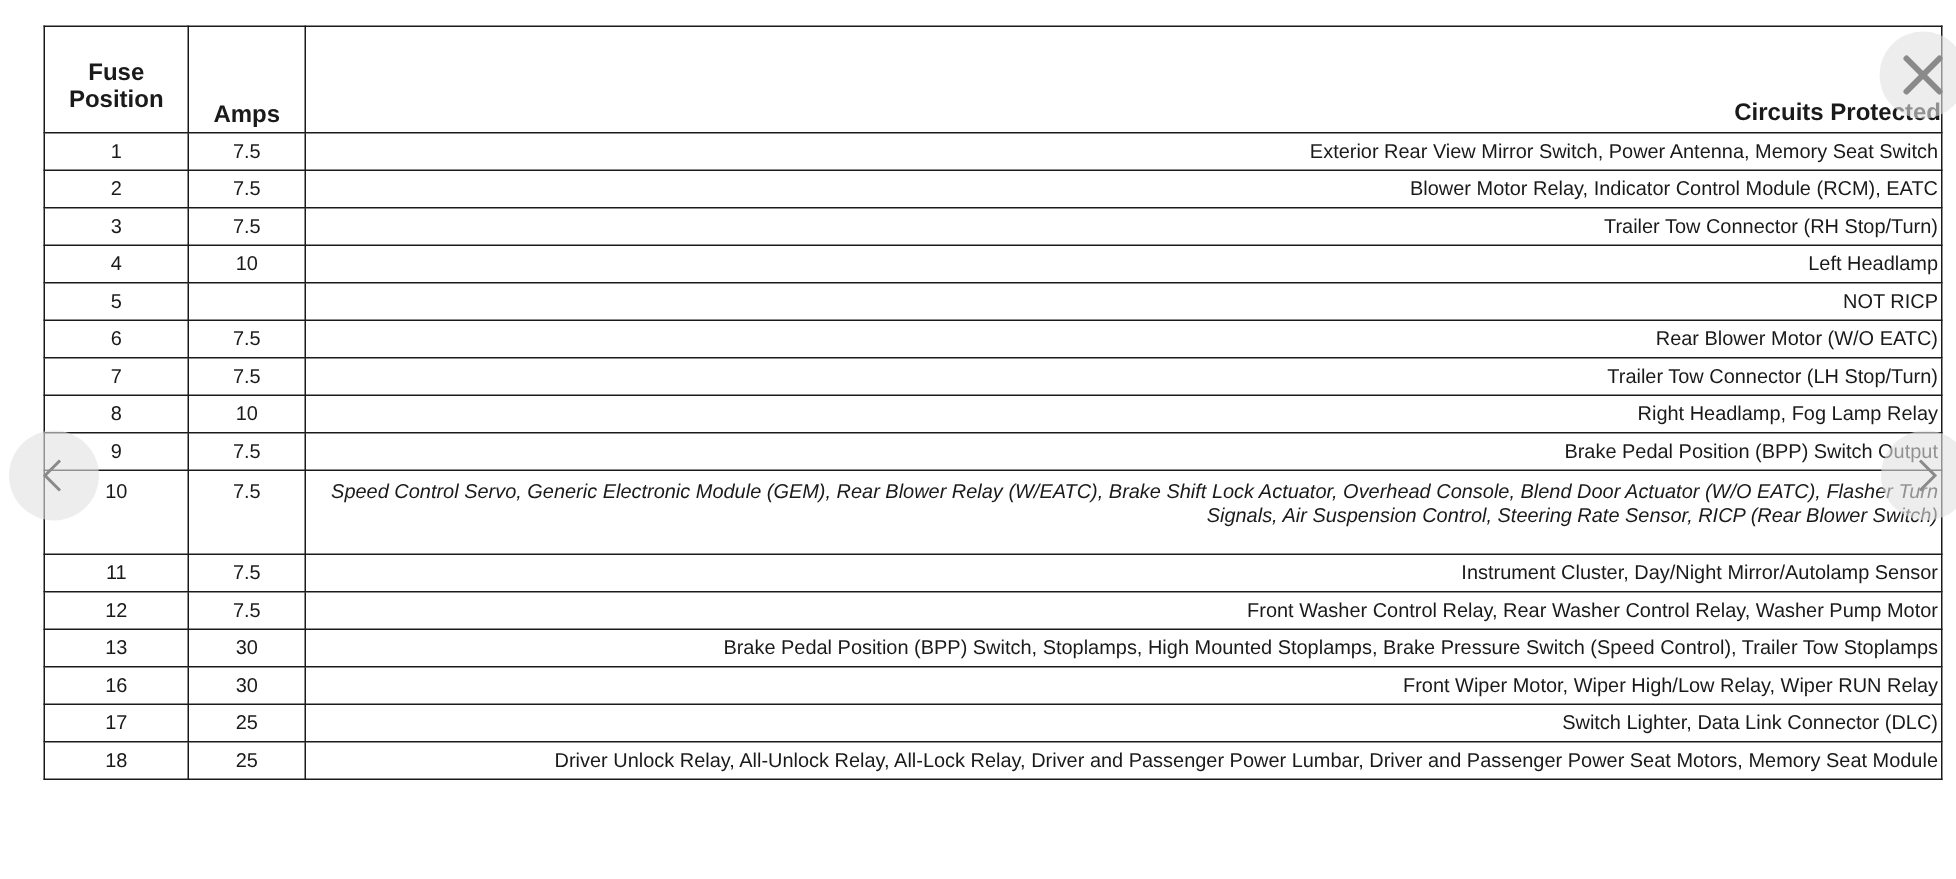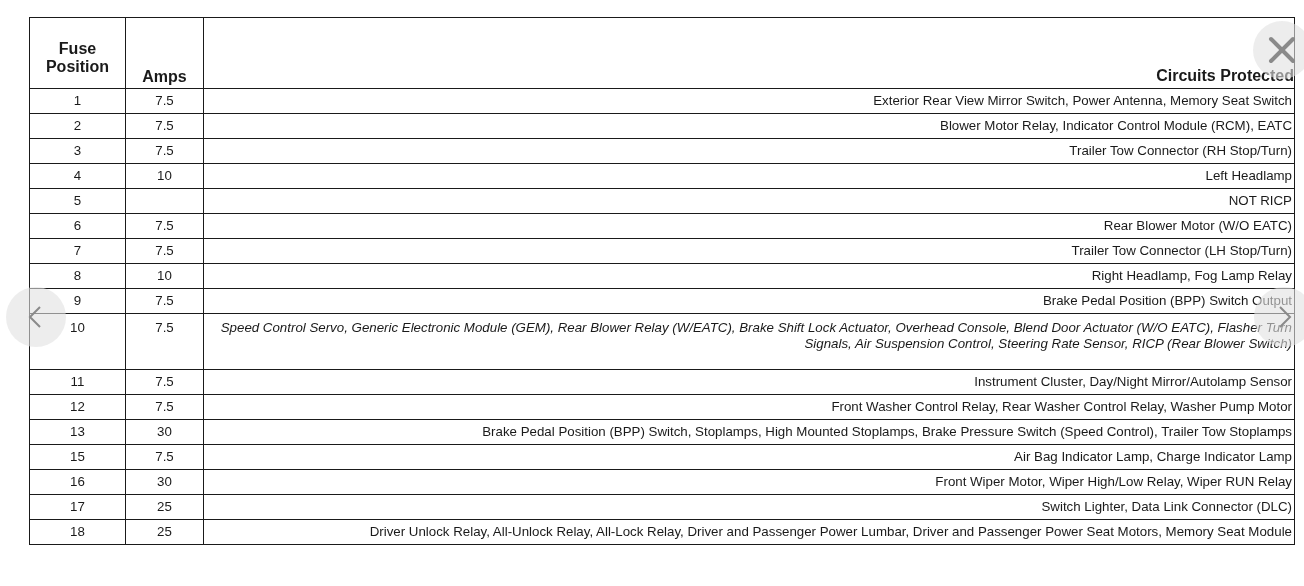--- a/index.html
+++ b/index.html
@@ -106,25 +106,20 @@
         <td class="c">12</td>
         <td class="c">7.5</td>
         <td class="d">Front Washer Control Relay, Rear Washer Control Relay, Washer Pump Motor</td>
       </tr>
       <tr>
         <td class="c">13</td>
         <td class="c">30</td>
         <td class="d">Brake Pedal Position (BPP) Switch, Stoplamps, High Mounted Stoplamps, Brake Pressure Switch (Speed Control), Trailer Tow Stoplamps</td>
       </tr>
       <tr>
-        <td class="c">15</td>
-        <td class="c">7.5</td>
-        <td class="d">Air Bag Indicator Lamp, Charge Indicator Lamp</td>
-      </tr>
-      <tr>
         <td class="c">16</td>
         <td class="c">30</td>
         <td class="d">Front Wiper Motor, Wiper High/Low Relay, Wiper RUN Relay</td>
       </tr>
       <tr>
         <td class="c">17</td>
         <td class="c">25</td>
         <td class="d">Switch Lighter, Data Link Connector (DLC)</td>
       </tr>
       <tr>

